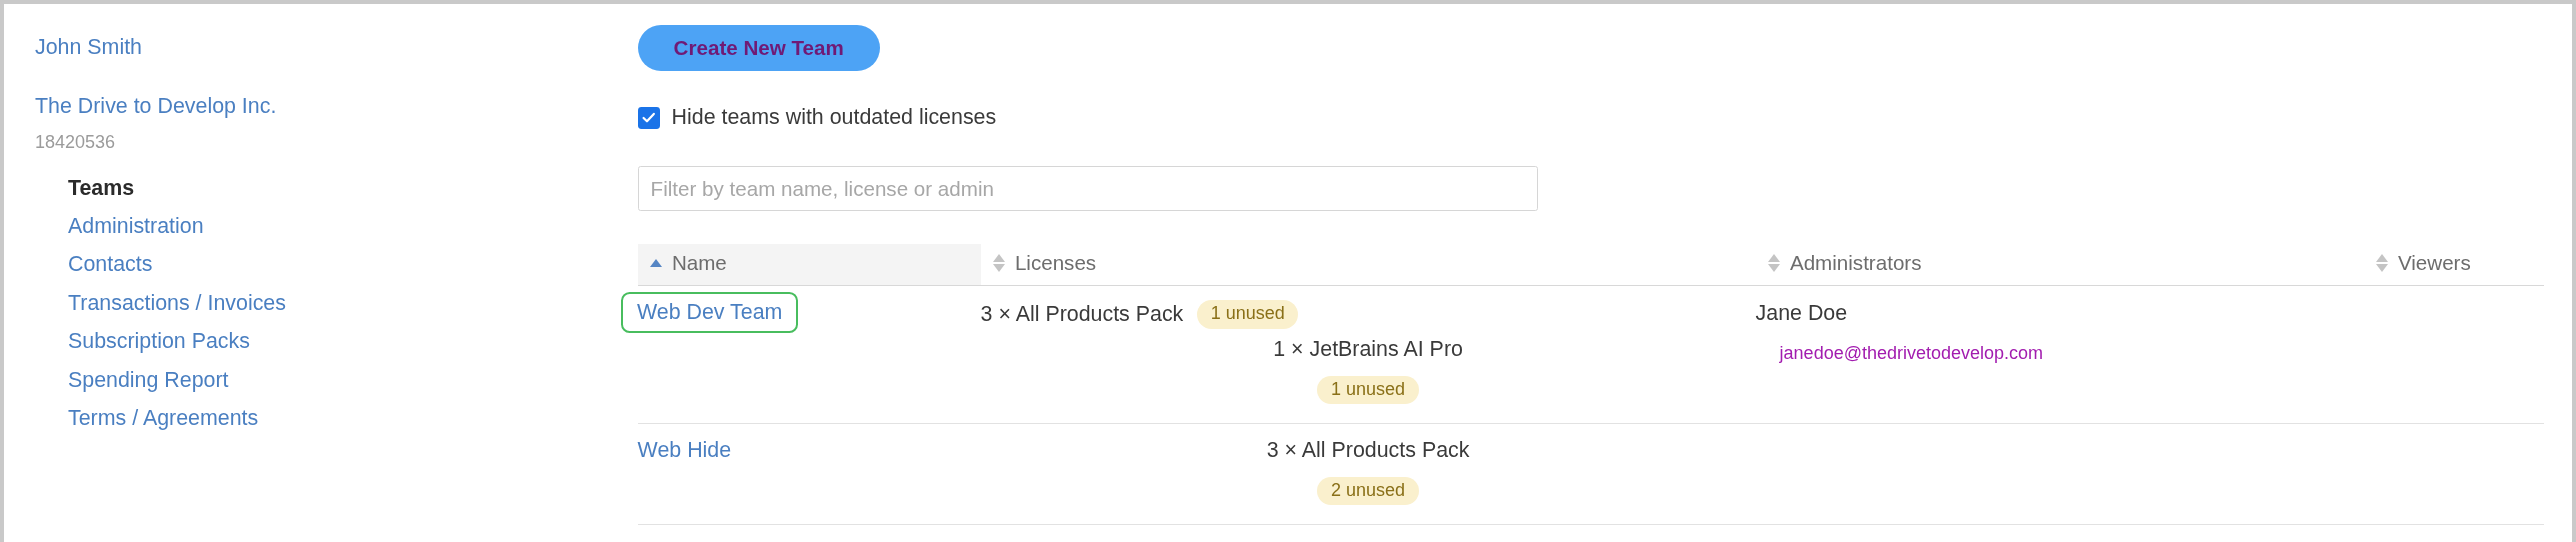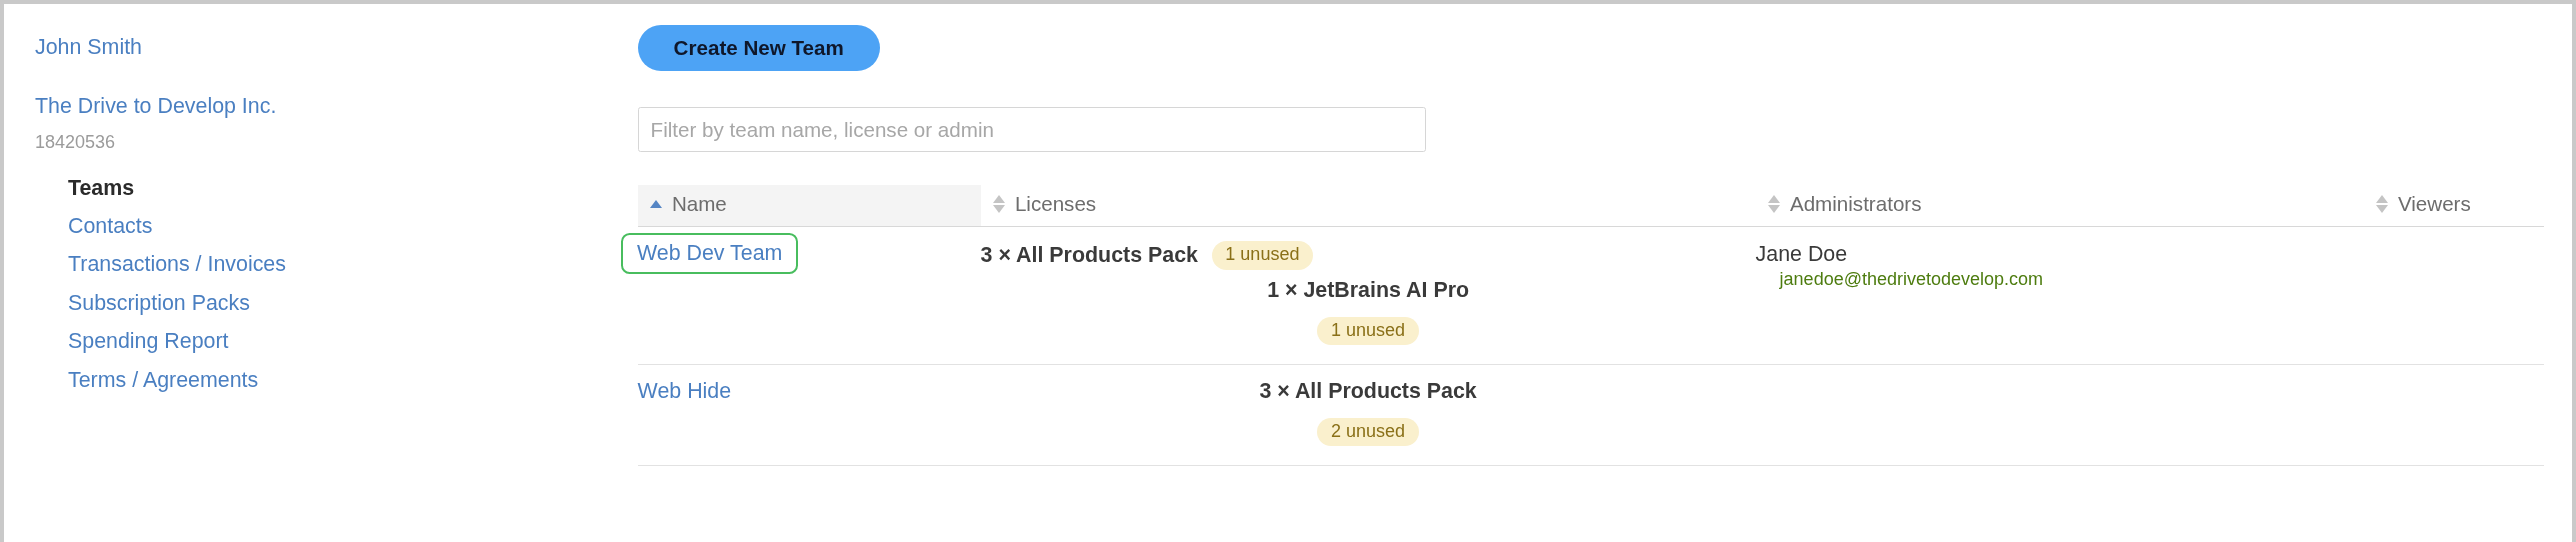--- a/index.html
+++ b/index.html
@@ -84,21 +84,21 @@
   .page-title {
     font-size: 38px;
     font-weight: bold;
     color: #111111;
     letter-spacing: -0.3px;
     margin: 0;
     line-height: 1.1;
   }
   .btn-primary {
     background: #4da3f5;
-    color: #0f172a;
+    color: #701a75;
     border: none;
     border-radius: 856px;
     font-family: inherit;
     font-size: 20.6px;
     font-weight: bold;
     padding: 12px 36px;
     cursor: pointer;
     white-space: nowrap;
     line-height: 1.1;
   }
@@ -122,21 +122,21 @@
   .cbox svg { display: block; }
   .cbox-label {
     font-size: 21.4px;
     color: #3a3a3a;
     cursor: pointer;
     white-space: nowrap;
   }
 
   .filter-wrap { margin: 36px 0 0 8.6px; }
   .filter-input {
-    width: 788px;
+    width: 900px;
     height: 45px;
     border: 0.9px solid #d6d6d6;
     border-radius: 2.6px;
     background: #ffffff;
     font-family: inherit;
     font-size: 20.6px;
     color: #3a3a3a;
     padding: 4px 12px;
     outline: none;
   }
@@ -199,72 +199,81 @@
     margin: -8.6px 0 0 -16.3px;
   }
   .lic-line {
     display: flex;
     align-items: center;
     gap: 13.7px;
     margin-bottom: 8.6px;
     white-space: nowrap;
   }
   .lic-line:last-child { margin-bottom: 0; flex-direction: column; }
-  .lic-text { font-size: 21.4px; color: #3a3a3a; font-weight: bold; }
+  .lic-text { font-size: 21.4px; color: #3a3a3a; }
   .badge {
     background: #faf0cd;
     color: #8a7018;
     border-radius: 856px;
     font-size: 18px;
     padding: 4.3px 13.7px;
     white-space: nowrap;
     line-height: 1.1;
   }
   .admin-name { font-size: 21.4px; color: #3a3a3a; line-height: 1.25; }
   .admin-mail {
     display: block;
     font-size: 18px;
-    color: #4d7c0f;
+    color: #a21caf;
     text-decoration: none;
     cursor: pointer;
     line-height: 1.3;
-    margin-top: 0;
+    margin-top: 15px;
     padding-left: 24px;
   }
   .cell-pad { padding-left: 12px; }
 </style>
 </head>
 <body>
 
 <div id="app">
 
   <aside id="sidebar">
     <a class="side-link side-user">John Smith</a>
 
     <div class="org-row">
       <span class="org-name">The Drive to Develop Inc.</span>
       <span class="org-id">18420536</span>
     </div>
 
     <nav class="side-nav">
       <a class="nav-item active">Teams</a>
+      <a class="nav-item">Administration</a>
       <a class="nav-item">Contacts</a>
       <a class="nav-item">Transactions / Invoices</a>
       <a class="nav-item">Subscription Packs</a>
       <a class="nav-item">Spending Report</a>
       <a class="nav-item">Terms / Agreements</a>
     </nav>
   </aside>
 
   <main id="main">
 
     <div class="main-head">
       <button class="btn-primary">Create New Team</button>
     </div>
 
+    <div class="checkbox-row">
+      <span class="cbox">
+        <svg width="15.4" height="15.4" viewBox="0 0 18 18">
+          <path d="M3 9.3 L7 13.2 L15 4.6" fill="none" stroke="#ffffff" stroke-width="2.6" stroke-linecap="round" stroke-linejoin="round"></path>
+        </svg>
+      </span>
+      <label class="cbox-label">Hide teams with outdated licenses</label>
+    </div>
 
     <div class="filter-wrap">
       <input class="filter-input" type="text" placeholder="Filter by team name, license or admin" style="">
     </div>
 
     <table class="tbl">
       <colgroup>
         <col class="col-name">
           <col class="col-lic">
           <col class="col-admin">

